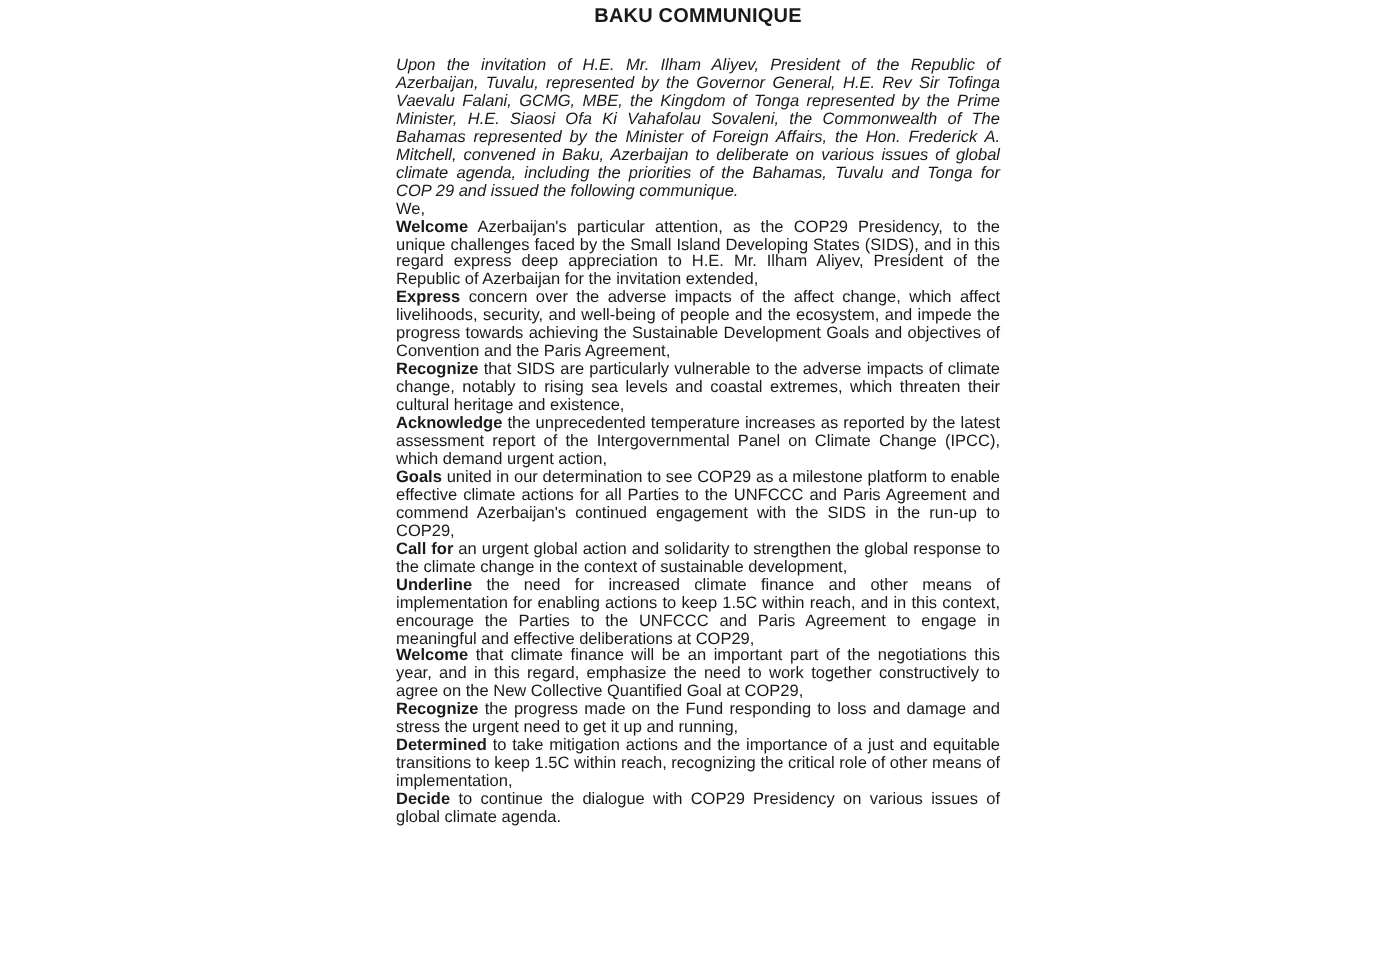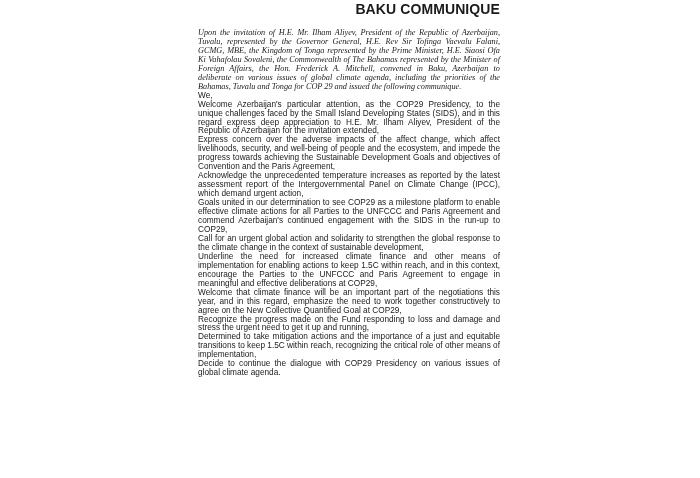--- a/index.html
+++ b/index.html
@@ -15,63 +15,63 @@
       font-family: "Liberation Sans", sans-serif;
       color: #1a1a1a;
     }
     .page {
       position: absolute;
       left: 198px;
       top: 3px;
       width: 302px;
     }
     .title {
-      text-align: right;
+      text-align: center;
       font-weight: bold;
-      font-size: 14px;
+      font-size: 10px;
       line-height: 12px;
       height: 12px;
       margin: 0 0 14px 0;
       letter-spacing: 0.1px;
     }
     .body-text {
       font-size: 8.25px;
       line-height: 8.96px;
       text-align: justify;
     }
     .intro {
       font-style: italic;
       margin: 0;
-      font-family: Liberation Serif, serif;
     }
     .we {
       font-weight: normal;
       margin: 0;
     }
     .para {
       margin: 0;
     }
     .para .verb {
-      font-weight: normal;
+      font-weight: bold;
     }
   </style>
 </head>
 <body>
 
 <div class="page">
   <div class="title">BAKU COMMUNIQUE</div>
 
   <div class="body-text">
     <p class="intro">Upon the invitation of H.E. Mr. Ilham Aliyev, President of the Republic of Azerbaijan, Tuvalu, represented by the Governor General, H.E. Rev Sir Tofinga Vaevalu Falani, GCMG, MBE, the Kingdom of Tonga represented by the Prime Minister, H.E. Siaosi Ofa Ki Vahafolau Sovaleni, the Commonwealth of The Bahamas represented by the Minister of Foreign Affairs, the Hon. Frederick A. Mitchell, convened in Baku, Azerbaijan to deliberate on various issues of global climate agenda, including the priorities of the Bahamas, Tuvalu and Tonga for COP 29 and issued the following communique.</p>
     <p class="we">We,</p>
 
     <p class="para"><span class="verb">Welcome</span><span> Azerbaijan's particular attention, as the COP29 Presidency, to the unique challenges faced by the Small Island Developing States (SIDS), and in this regard express deep appreciation to H.E. Mr. Ilham Aliyev, President of the Republic of Azerbaijan for the invitation extended,</span></p>
 
     <p class="para"><span class="verb">Express</span><span> concern over the adverse impacts of the affect change, which affect livelihoods, security, and well-being of people and the ecosystem, and impede the progress towards achieving the Sustainable Development Goals and objectives of Convention and the Paris Agreement,</span></p>
 
+    <p class="para"><span class="verb">Recognize</span><span> that SIDS are particularly vulnerable to the adverse impacts of climate change, notably to rising sea levels and coastal extremes, which threaten their cultural heritage and existence,</span></p>
 
     <p class="para"><span class="verb">Acknowledge</span><span> the unprecedented temperature increases as reported by the latest assessment report of the Intergovernmental Panel on Climate Change (IPCC), which demand urgent action,</span></p>
 
     <p class="para"><span class="verb">Goals</span><span> united in our determination to see COP29 as a milestone platform to enable effective climate actions for all Parties to the UNFCCC and Paris Agreement and commend Azerbaijan's continued engagement with the SIDS in the run-up to COP29,</span></p>
 
 
     <p class="para"><span class="verb">Call for</span><span> an urgent global action and solidarity to strengthen the global response to the climate change in the context of sustainable development,</span></p>
 
     <p class="para"><span class="verb">Underline</span><span> the need for increased climate finance and other means of implementation for enabling actions to keep 1.5C within reach, and in this context, encourage the Parties to the UNFCCC and Paris Agreement to engage in meaningful and effective deliberations at COP29,</span></p>
 

